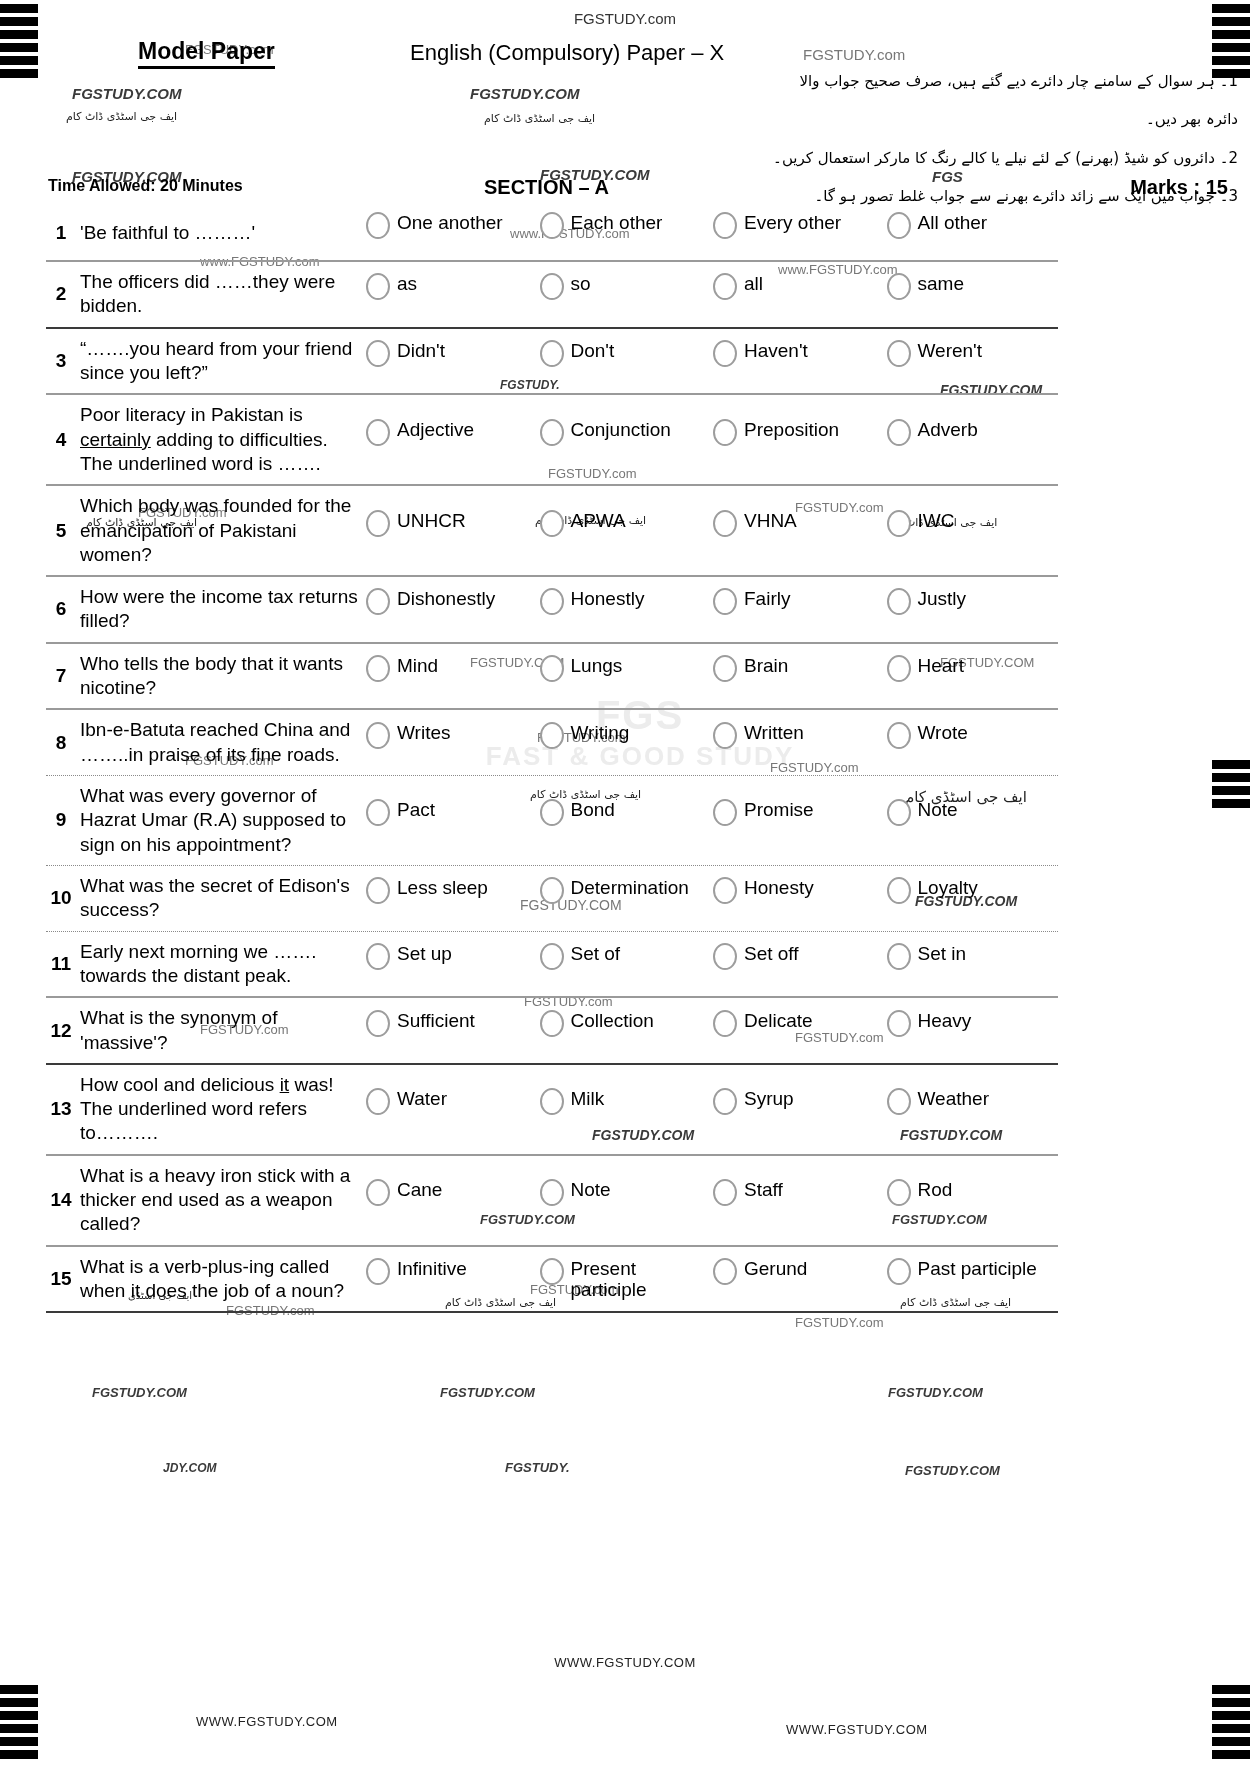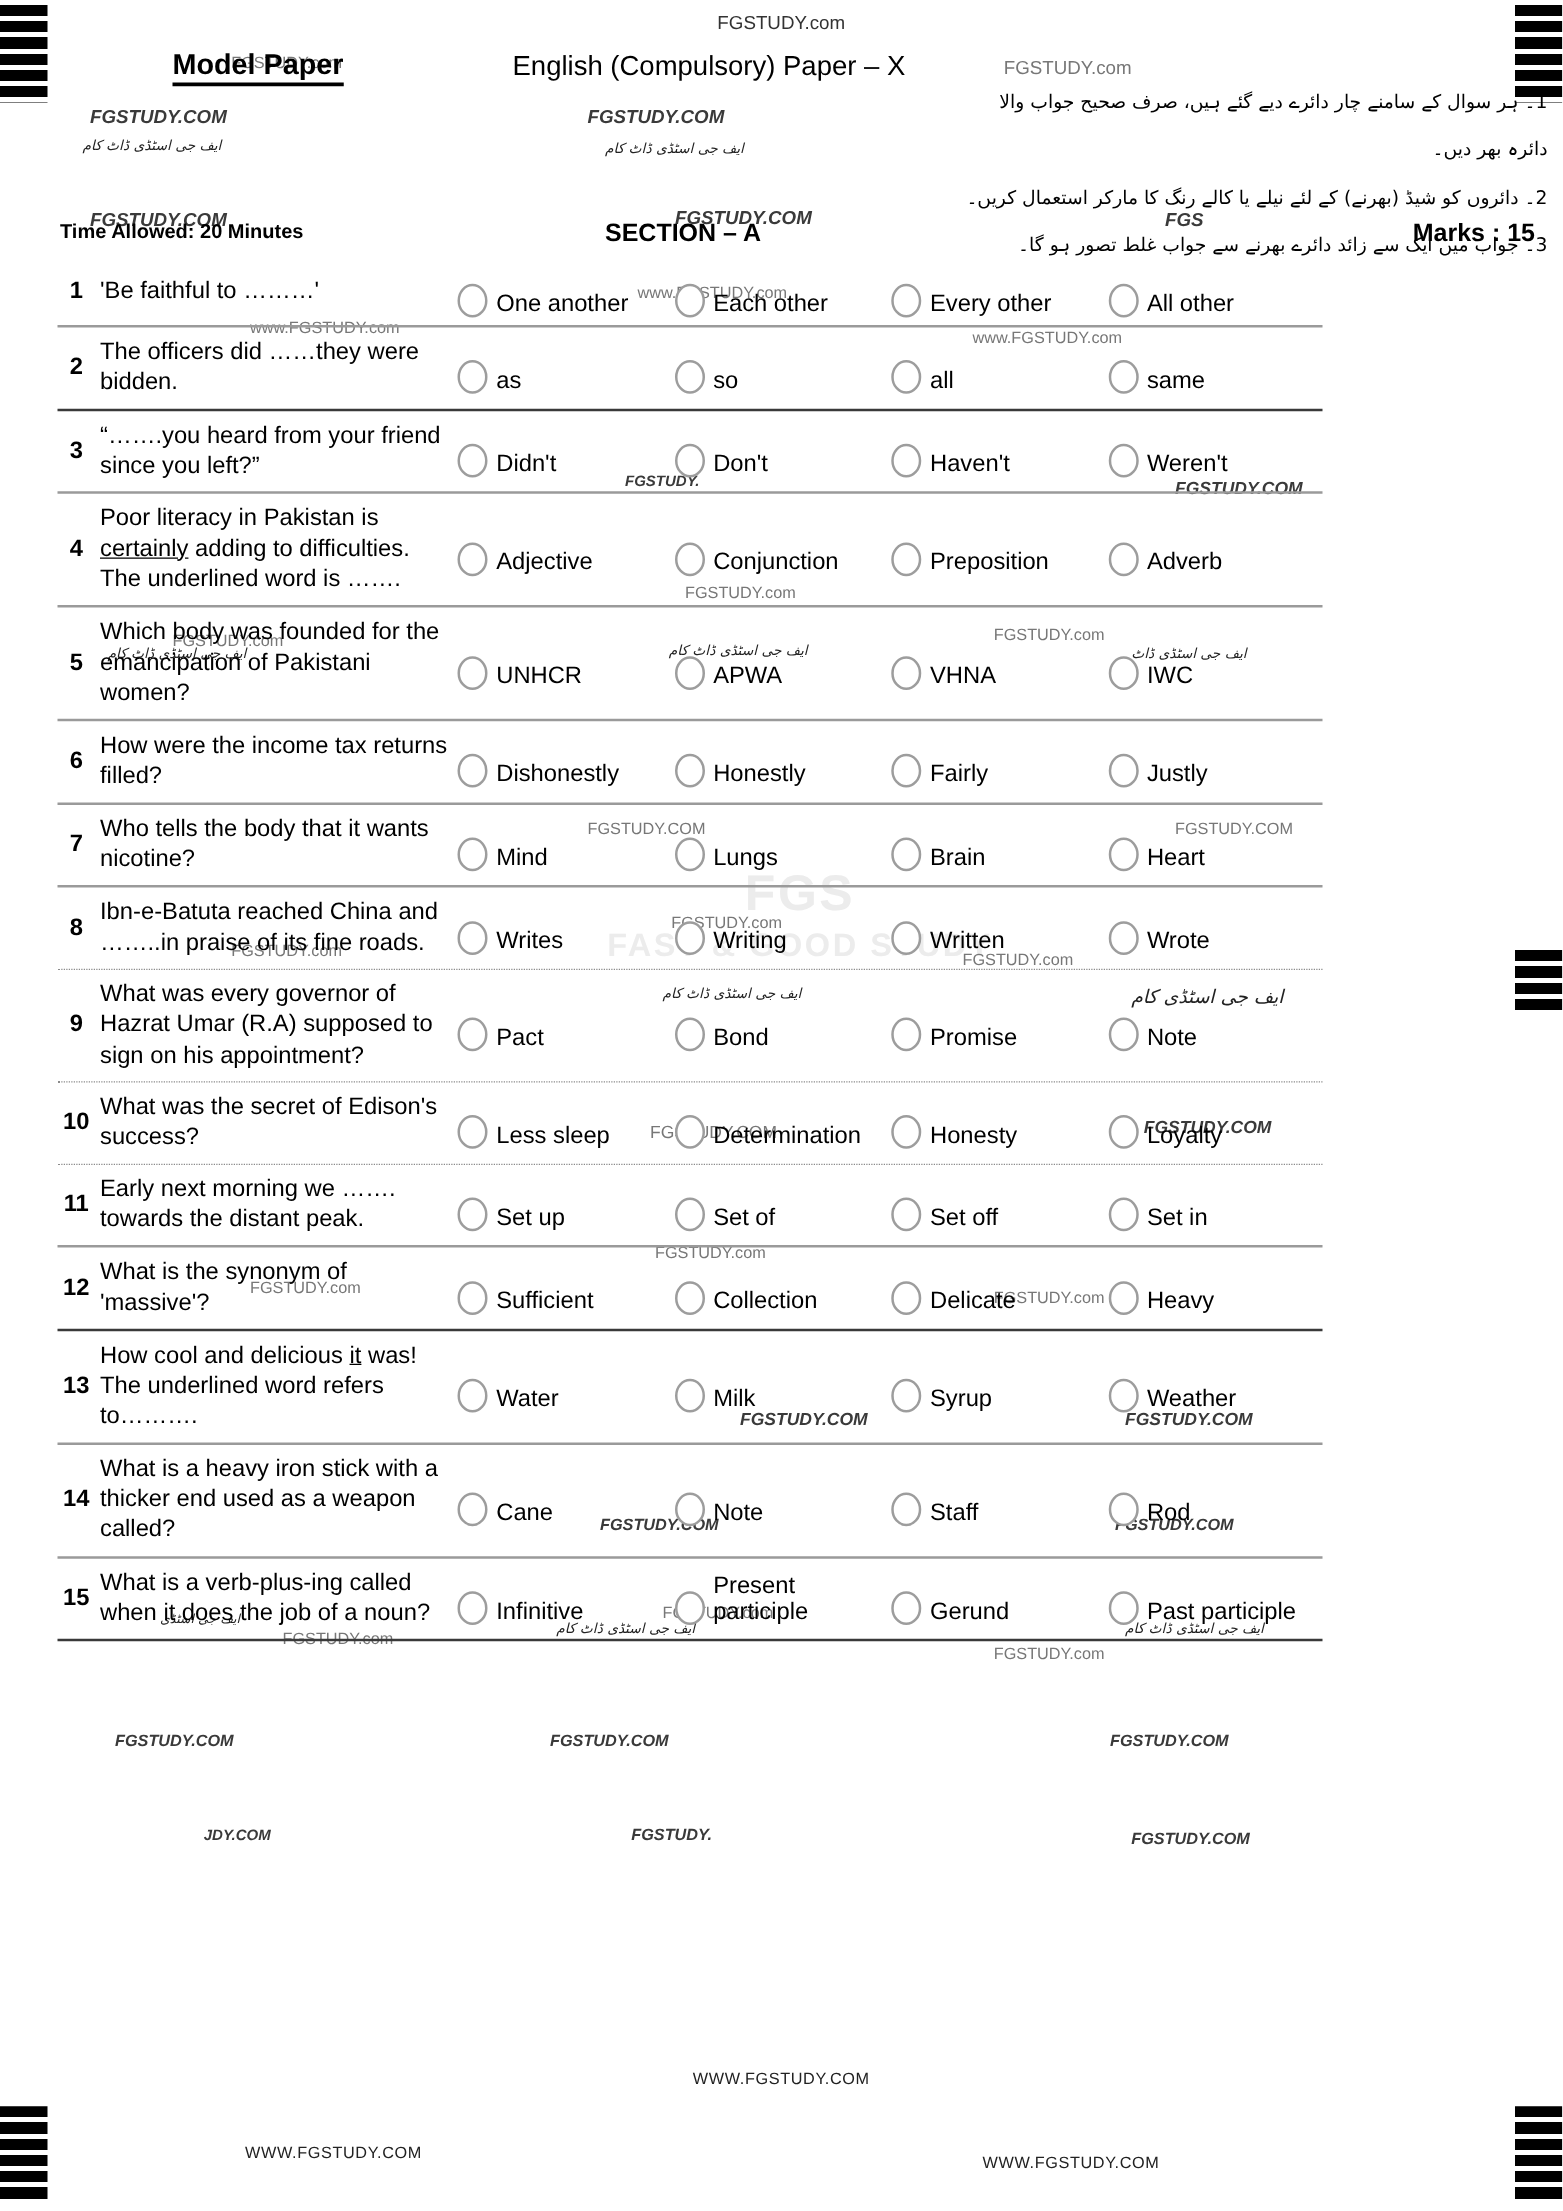--- a/index.html
+++ b/index.html
@@ -38,21 +38,21 @@
   
   .wm {
     position: absolute;
     color: #3a3a3a;
     white-space: nowrap;
     pointer-events: none;
     font-family: "Liberation Sans", sans-serif;
   }
   .wm.light { color: #777; }
   .wm.bold  { font-weight: bold; font-style: italic; }
-  .wm.urdu  { font-family: "DejaVu Sans", sans-serif; color: #222; font-style: italic; }
+  .wm.urdu  { font-family: "DejaVu Sans", sans-serif; color: #222; }
   .wm-big-logo {
     position: absolute;
     left: 430px;
     top: 690px;
     width: 420px;
     height: 320px;
     color: #ececec;
     font-size: 40px;
     font-weight: bold;
     letter-spacing: 2px;
@@ -155,21 +155,21 @@
   }
   .qtext u { text-decoration: underline; }
   .opts {
     flex: 1 1 auto;
     display: flex;
     align-items: center;
   }
   .opt {
     flex: 1 1 0;
     display: flex;
-    align-items: flex-end;
+    align-items: flex-start;
     gap: 7px;
     font-size: 19px;
     padding: 6px 2px;
     box-sizing: border-box;
     min-height: 54px;
   }
   .bubble {
     flex: 0 0 auto;
     width: 24px;
     height: 27px;

